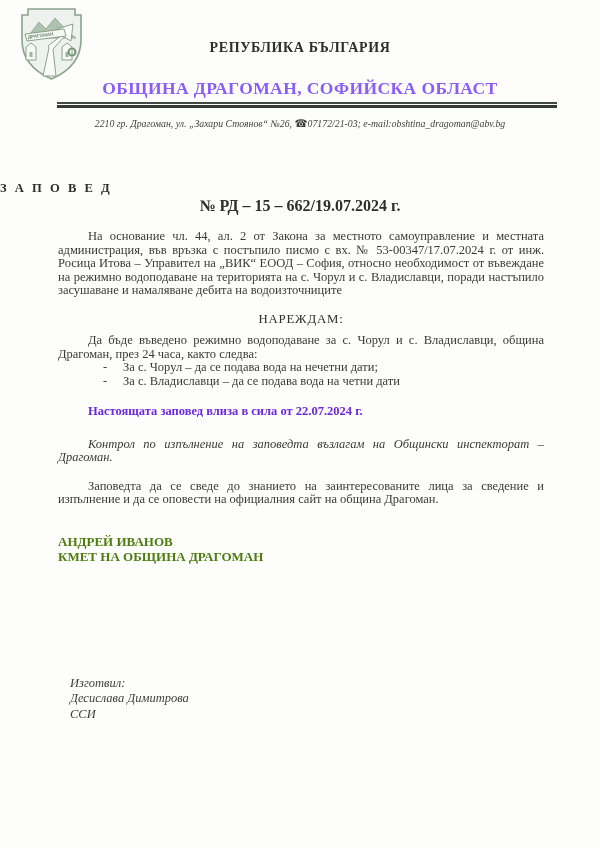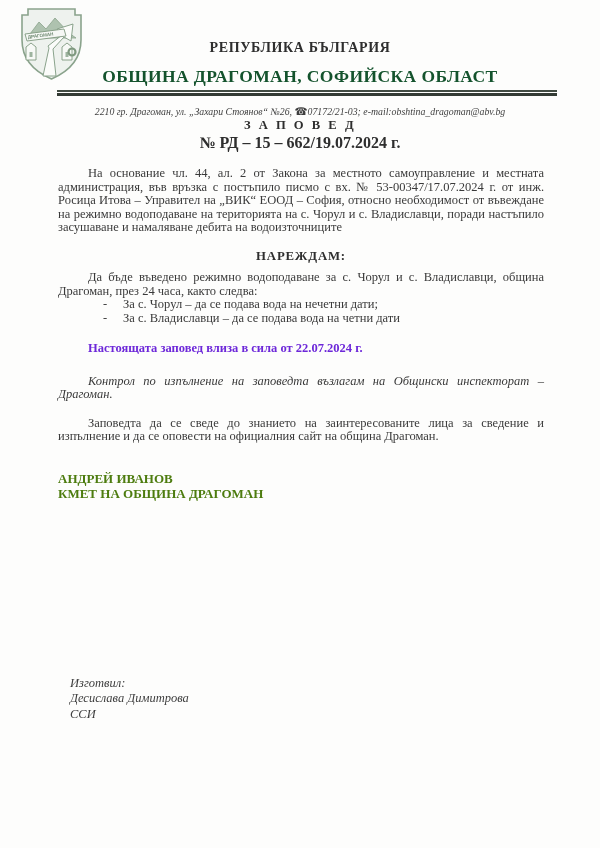--- a/index.html
+++ b/index.html
@@ -13,53 +13,53 @@
     color:#3a3a3a;
     overflow:hidden;
   }
   
   .emblem { position:absolute; left:20px; top:7px; width:63px; height:74px; }
   .hdr-country {
     padding-top:40px; text-align:center;
     font-size:14px; font-weight:bold; color:#2e2e2e; letter-spacing:0.6px;
   }
   .hdr-muni {
-    margin-top:10px; text-align:center;
-    font-size:17.5px; font-weight:bold; color:#14532d; letter-spacing:0.4px;
+    margin-top:22px; text-align:center;
+    font-size:17.5px; font-weight:bold; color:#8b5cf6; letter-spacing:0.4px;
   }
   .hdr-rule {
     margin:3px 43px 0 57px;
     height:6px;
     border-top:2px solid #414b42;
     border-bottom:3px solid #333b34;
   }
   .hdr-contact {
     margin-top:10px; text-align:center;
     font-style:italic; font-size:9.8px; color:#3e3e3e;
     line-height:12px;
   }
   .hdr-contact .phone-glyph { font-style:normal; font-size:10.5px; }
   
   .doc-title {
-    text-align:center;
+    margin-top:51px; text-align:left;
     font-weight:bold; font-size:12.6px; color:#2e2e2e; letter-spacing:2.5px;
   }
   .doc-number {
     margin-top:1px; text-align:center;
     font-weight:bold; font-size:16px; color:#2e2e2e;
   }
   .body-text {
     margin:0 56px 0 58px;
     font-size:12.5px; line-height:13.5px; text-align:justify;
   }
   .para-indent { text-indent:30px; }
   .basis { margin-top:15px; }
   .order-heading {
     margin-top:15px; text-align:center;
-    font-weight:bold; font-size:12.8px; letter-spacing:0.8px; color:#2e2e2e;
+    font-weight:normal; font-size:12.8px; letter-spacing:0.8px; color:#2e2e2e;
   }
   .intro { margin-top:8px; }
   .order-list { list-style:none; }
   .order-list li { display:flex; margin-left:45px; }
   .order-list .dash { width:20px; flex:0 0 20px; }
   .effective { margin-top:17px; font-weight:bold; text-indent:30px; color:#6d28d9; }
   .control { margin-top:19px;font-style:italic; }
   .publication { margin-top:15px; }
   .signature {
     margin:27px 56px 0 58px;

